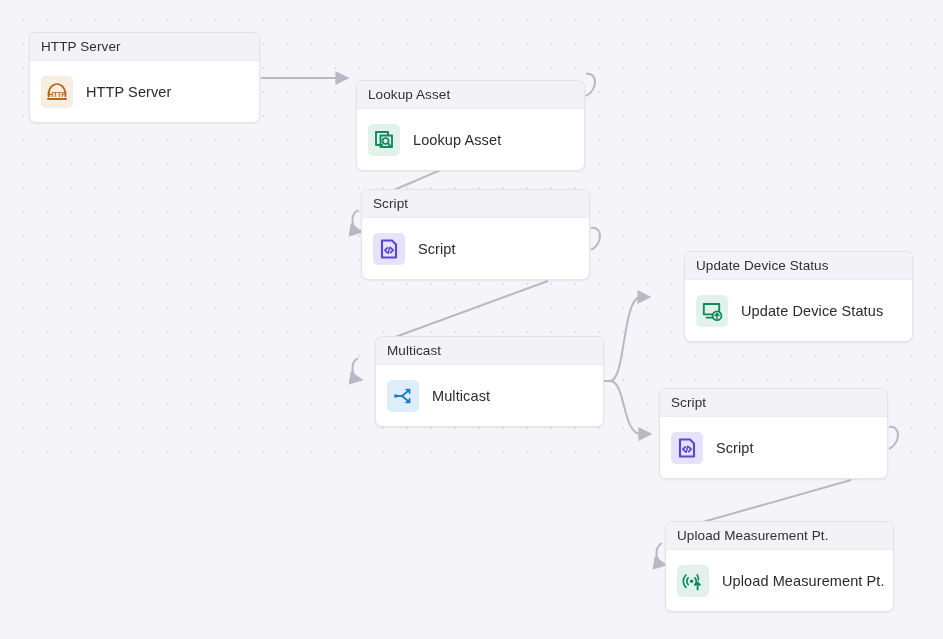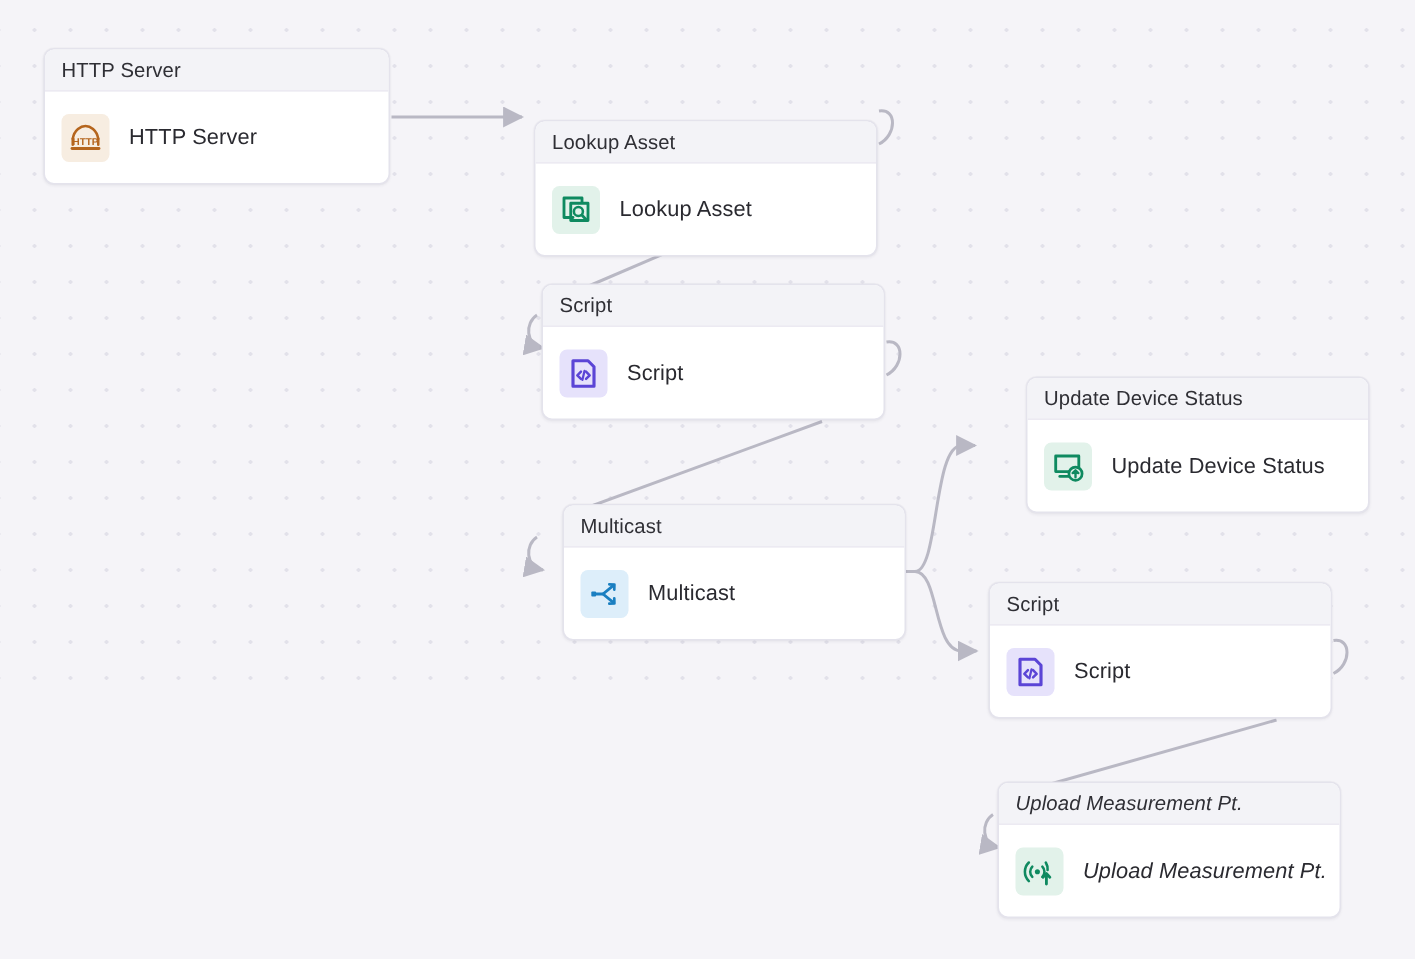--- a/index.html
+++ b/index.html
@@ -201,21 +201,21 @@
           <path d="M5 3.5 H15 L19 7.5 V20.5 H5 Z" fill="none" stroke="#5b45d6" stroke-width="2.1" stroke-linejoin="round"></path>
           <path d="M10.3 10.8 L 7.9 13.2 L 10.3 15.6" fill="none" stroke="#5b45d6" stroke-width="1.7" stroke-linecap="round" stroke-linejoin="round"></path>
           <path d="M13.7 10.8 L 16.1 13.2 L 13.7 15.6" fill="none" stroke="#5b45d6" stroke-width="1.7" stroke-linecap="round" stroke-linejoin="round"></path>
           <path d="M12.7 10.2 L 11.3 16.2" stroke="#5b45d6" stroke-width="1.5" stroke-linecap="round"></path>
         </svg>
       </div>
       <div class="node-label">Script</div>
     </div>
   </div>
 
-  <div class="node" style="left:665px; top:521px; width:229px; height:91px;font-style:italic;">
+  <div class="node" style="left:665px; top:521px; width:229px; height:91px;">
     <div class="node-header">Upload Measurement Pt.</div>
     <div class="node-body">
       <div class="node-icon ic-green">
         <svg width="24" height="24" viewBox="0 0 24 24">
           <circle cx="10.6" cy="12.2" r="1.7" fill="#0f8a60"></circle>
           <path d="M7.2 8.8 A 4.8 4.8 0 0 0 7.2 15.6" fill="none" stroke="#0f8a60" stroke-width="1.7" stroke-linecap="round"></path>
           <path d="M13.9 8.8 A 4.8 4.8 0 0 1 13.9 15.6" fill="none" stroke="#0f8a60" stroke-width="1.7" stroke-linecap="round"></path>
           <path d="M4.9 6 A 8.6 8.6 0 0 0 4.9 18.4" fill="none" stroke="#0f8a60" stroke-width="1.7" stroke-linecap="round"></path>
           <path d="M16.2 6 A 8.6 8.6 0 0 1 17.4 11" fill="none" stroke="#0f8a60" stroke-width="1.7" stroke-linecap="round"></path>
           <path d="M16.6 20.4 V 13.6 M14.3 15.8 L 16.6 13.4 L 18.9 15.8" fill="none" stroke="#0f8a60" stroke-width="1.9" stroke-linecap="round" stroke-linejoin="round"></path>

